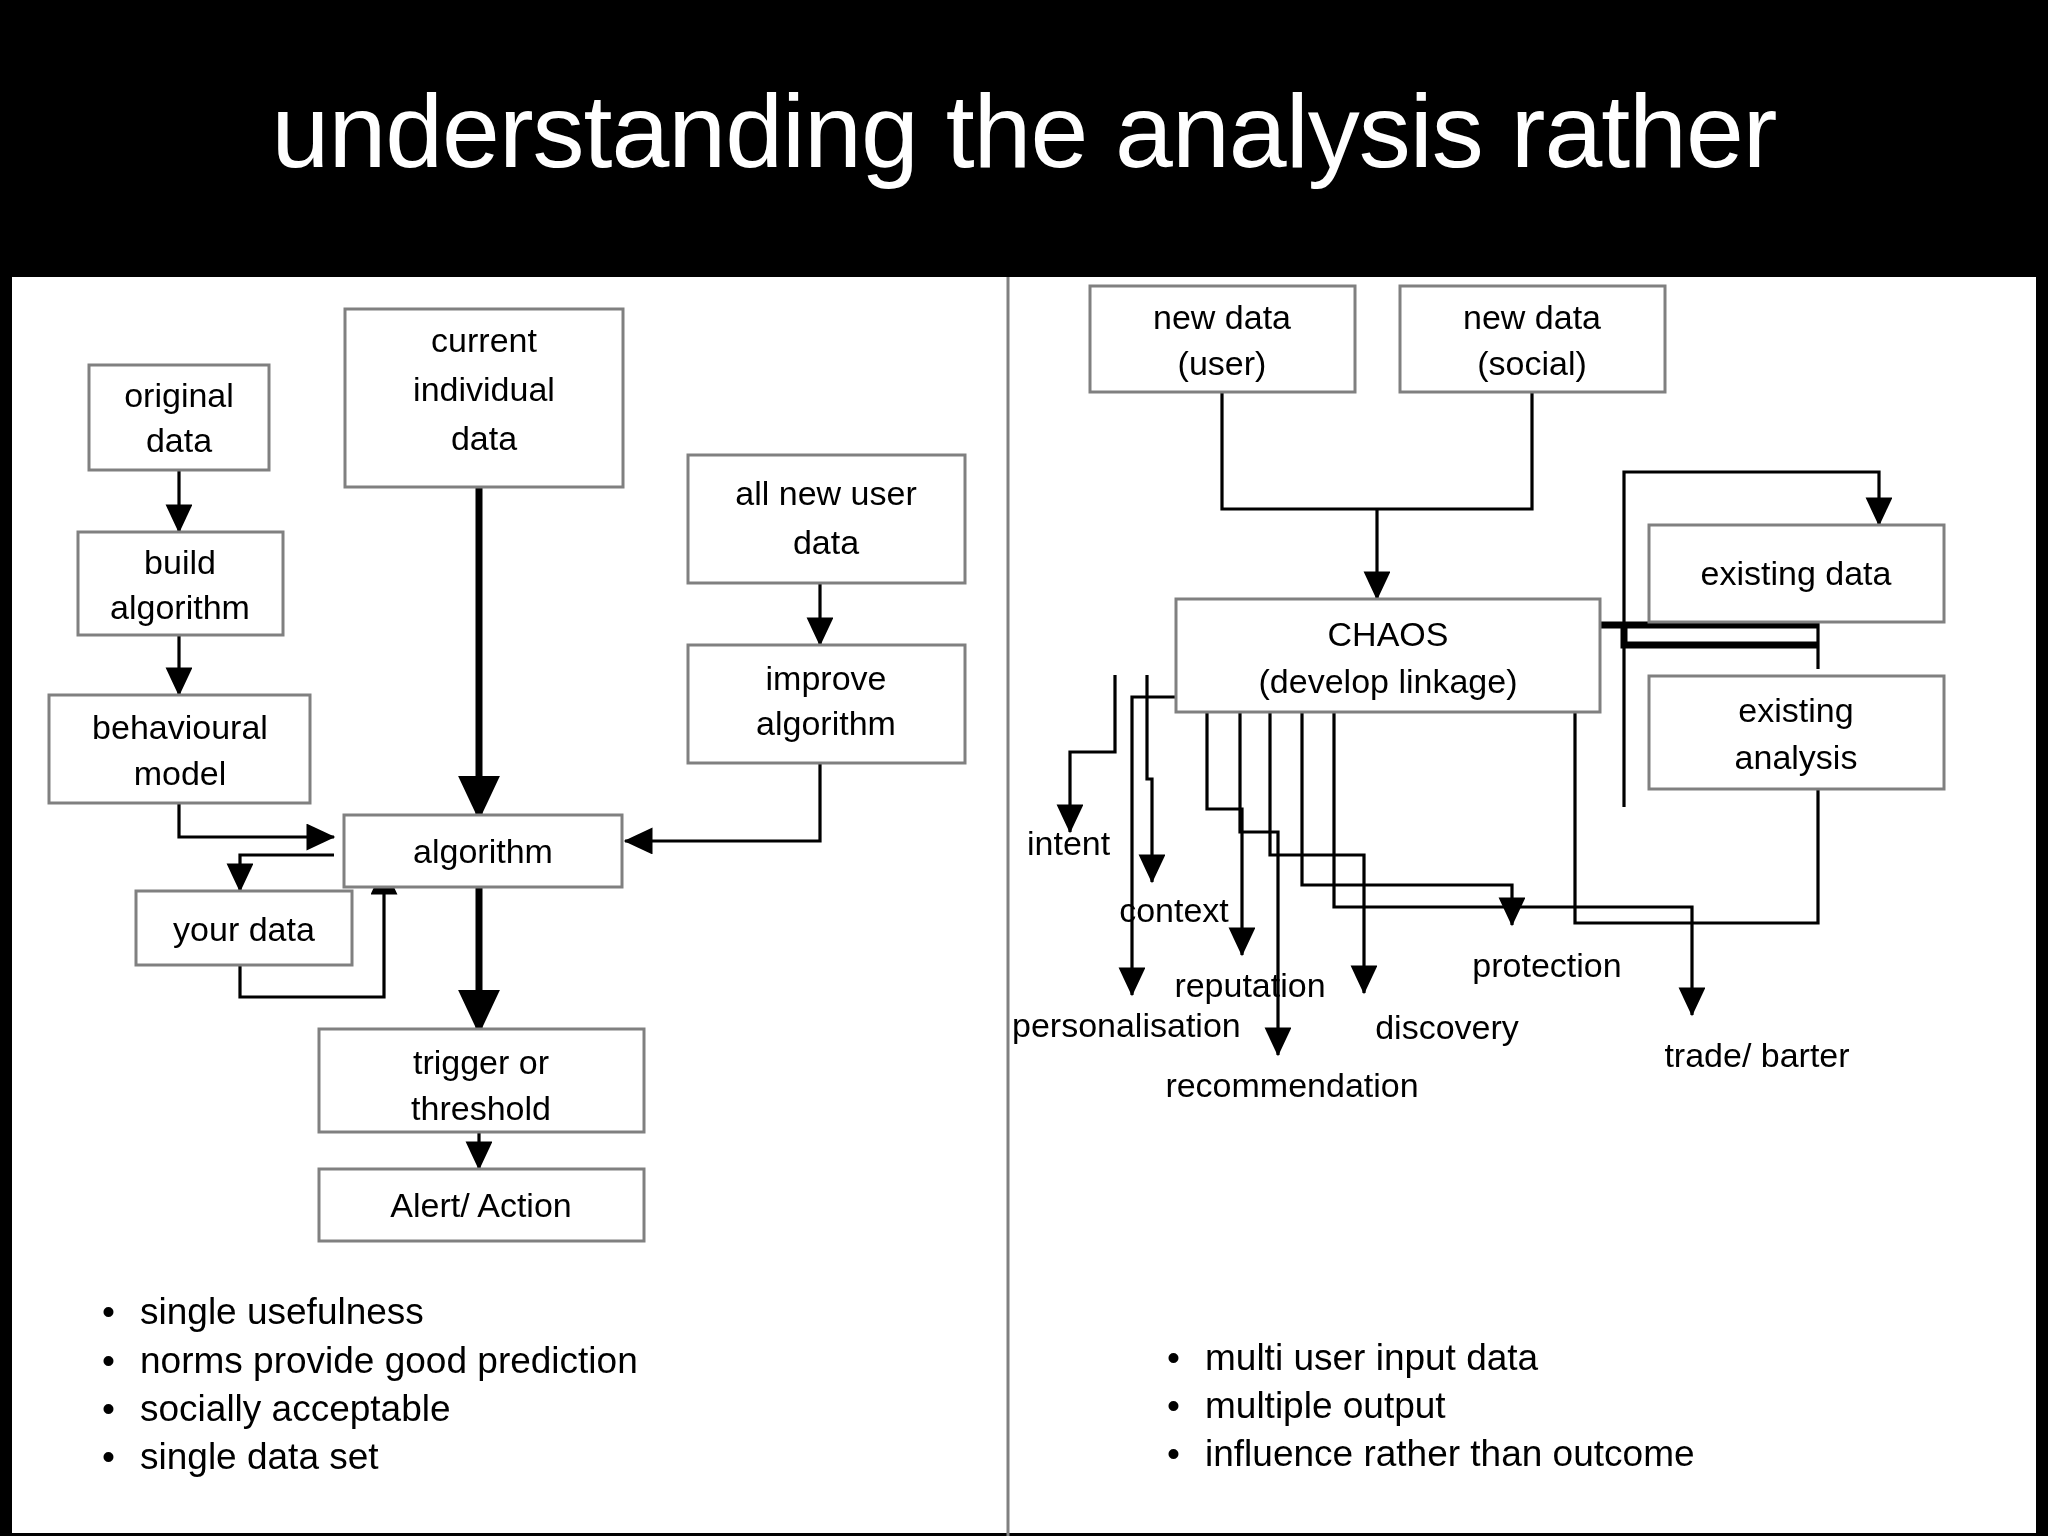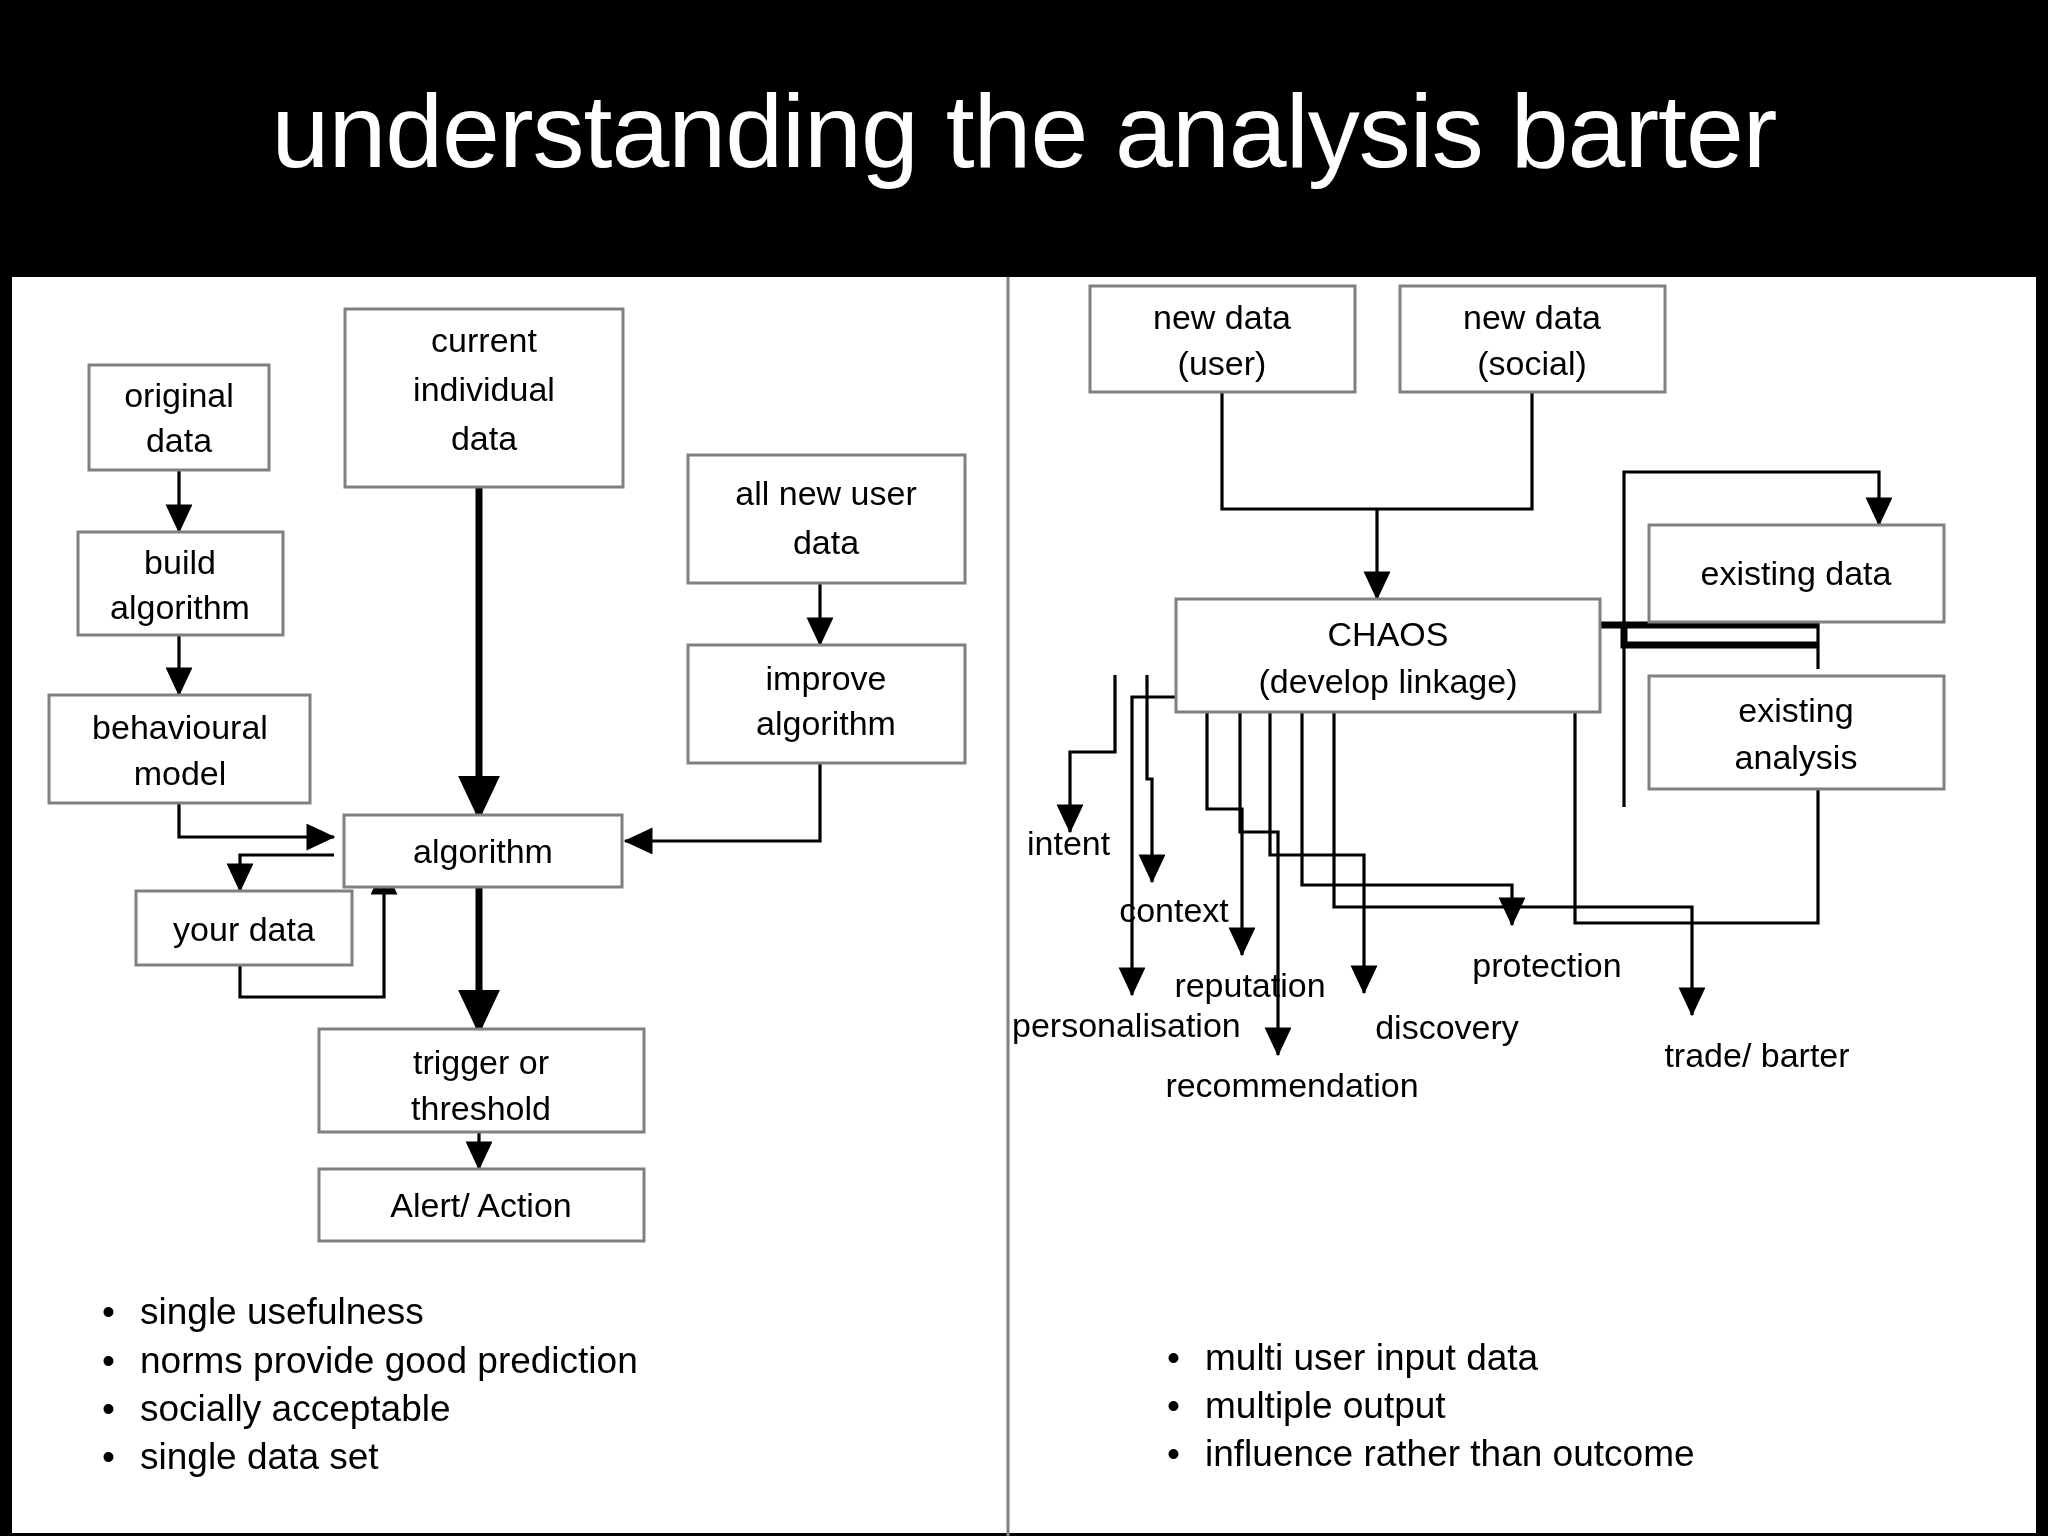--- a/index.html
+++ b/index.html
@@ -26,21 +26,21 @@
   .thin{stroke:#000;stroke-width:3.2;fill:none;}
   .thick{stroke:#000;stroke-width:7;fill:none;}
   .divider{stroke:#808080;stroke-width:3;}
 </style>
 </head>
 <body>
 
 <div id="slide">
 
   <div id="title-band">
-    <div id="slide-title">understanding the analysis barter</div>
+    <div id="slide-title">understanding the analysis rather</div>
   </div>
 
   <div id="canvas-wrap">
   <div id="canvas">
     <svg id="diagram" viewBox="0 0 2030 1262">
       <defs>
         <marker id="ah" markerWidth="11" markerHeight="11" refX="8.6" refY="4.2" orient="auto" markerUnits="strokeWidth">
           <path d="M0,0 L9,4.2 L0,8.4 z" fill="#000"></path>
         </marker>
         <marker id="ahT" markerWidth="8" markerHeight="8" refX="5.6" refY="3" orient="auto" markerUnits="strokeWidth">

